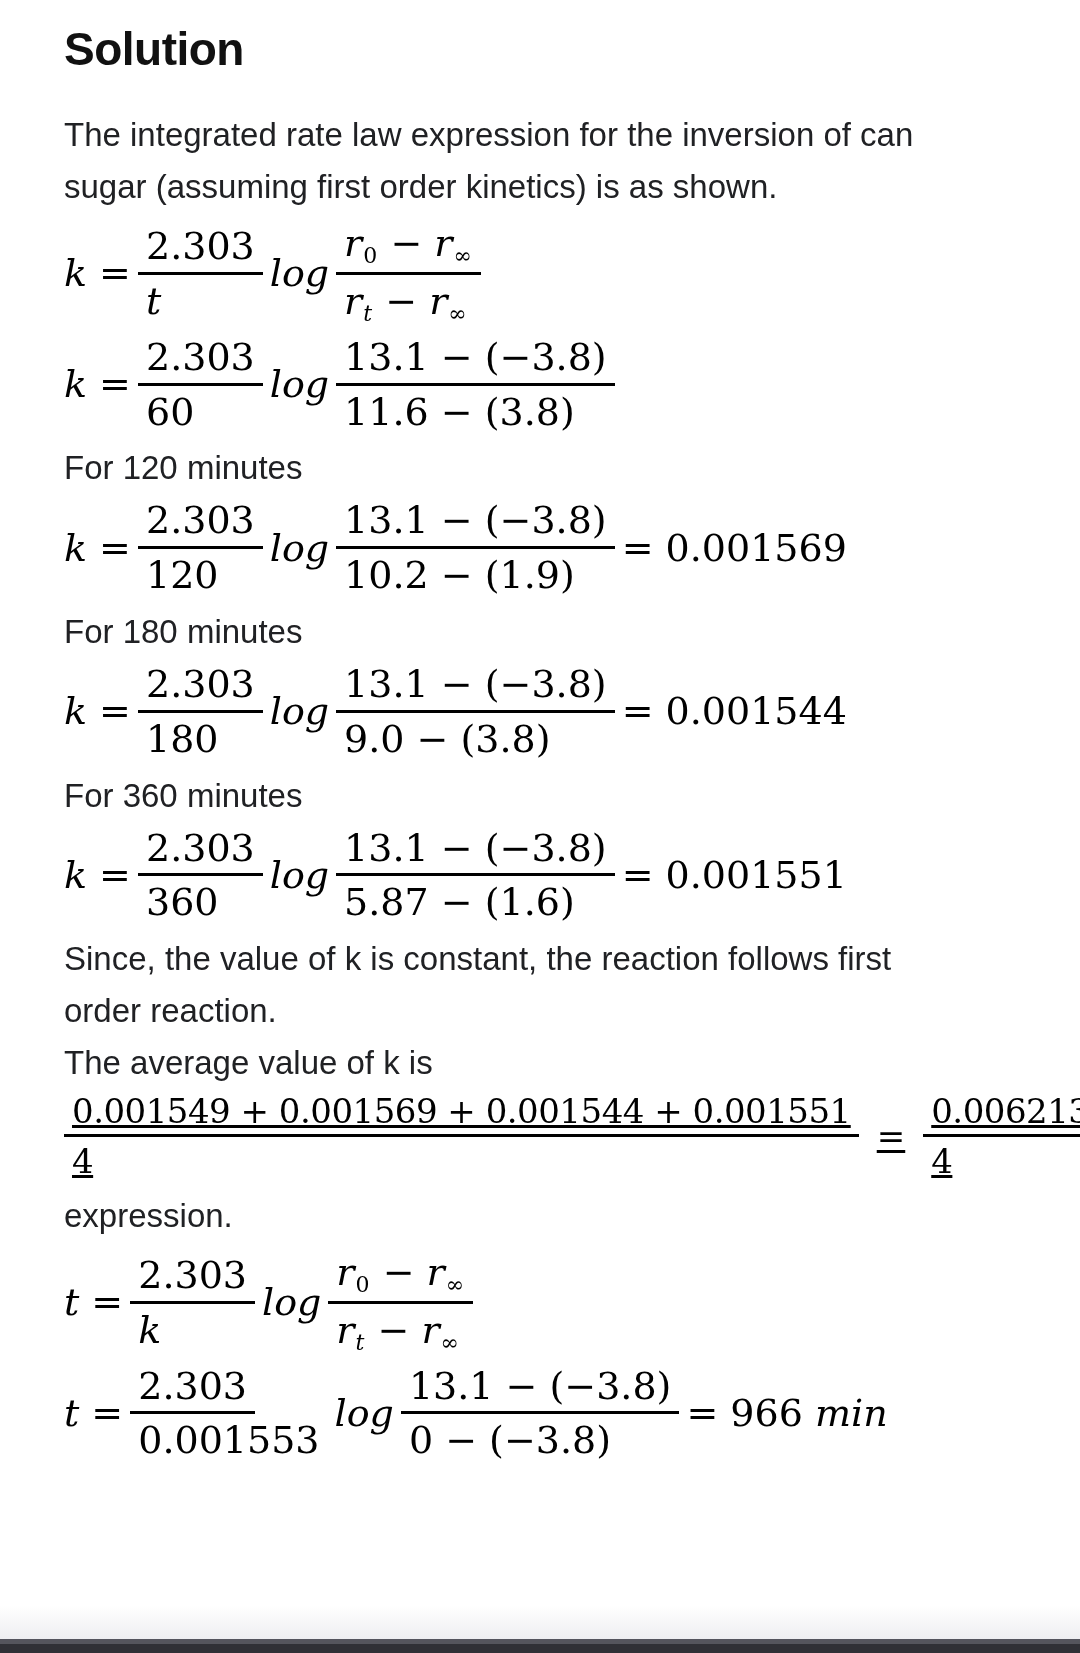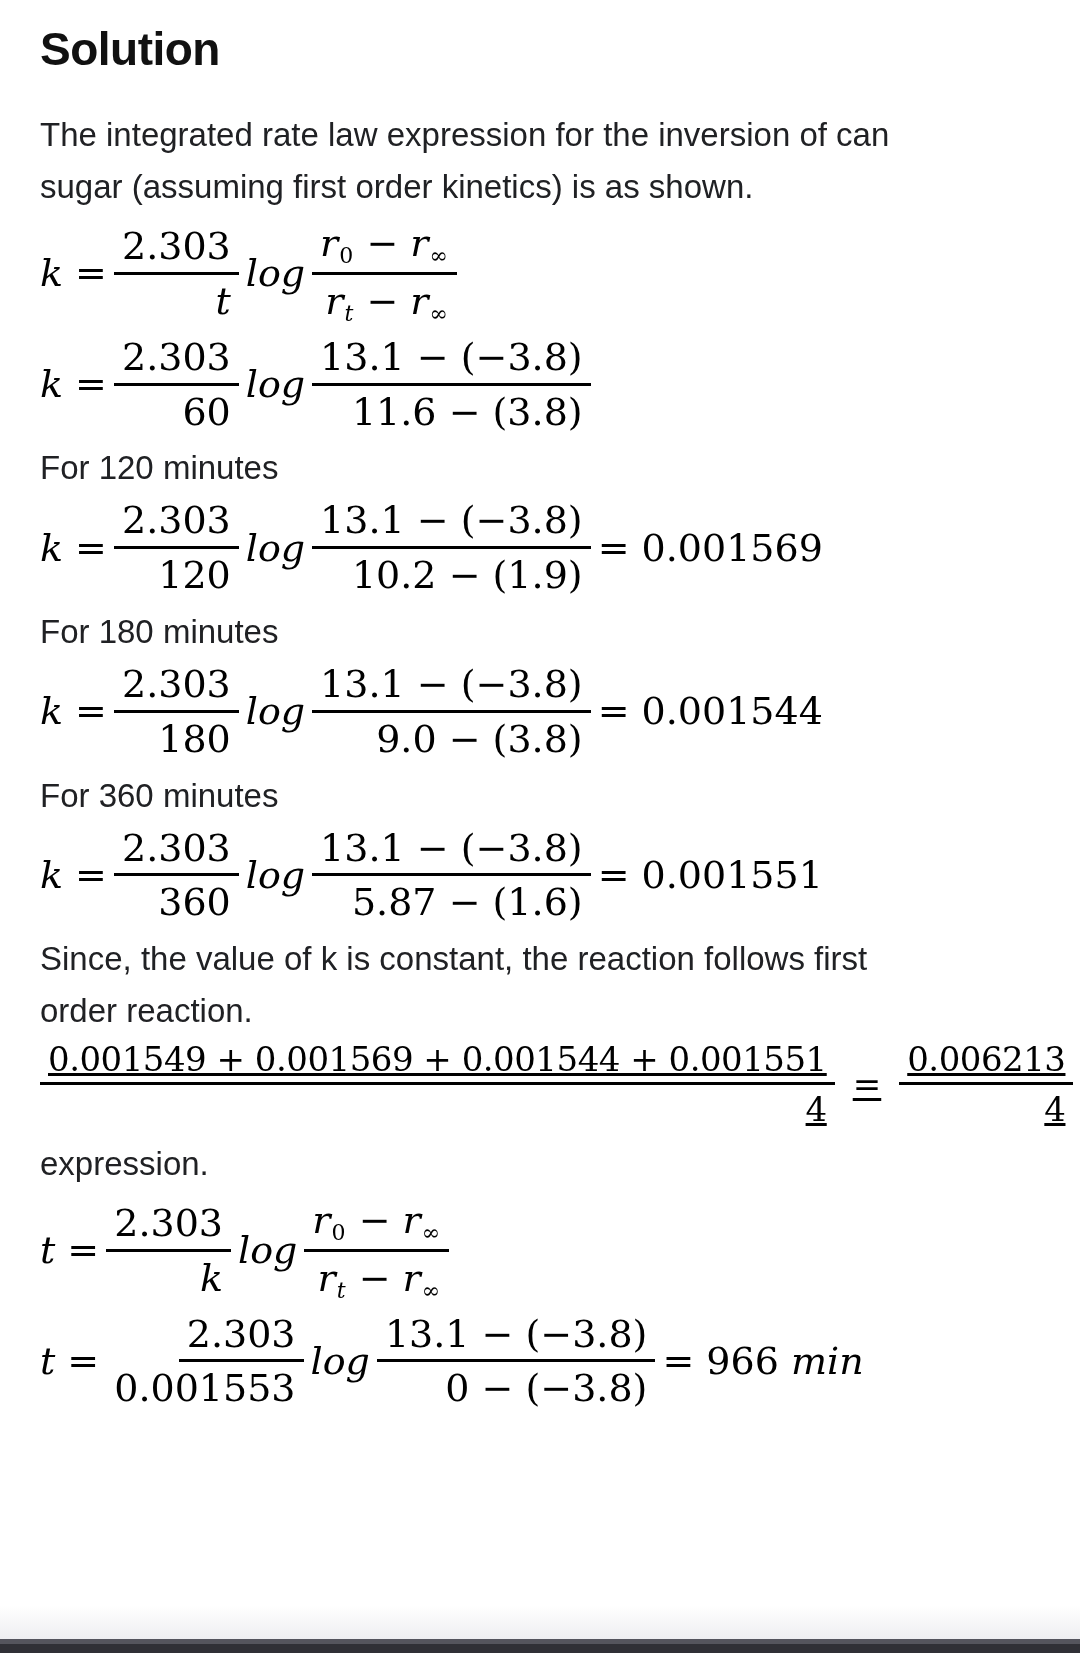--- a/index.html
+++ b/index.html
@@ -4,39 +4,39 @@
 <style>
   html,body { margin:0; padding:0; background:#ffffff; }
   .page {
     position:relative;
     width:1080px; height:1653px;
     background:#fff;
     overflow:hidden;
     font-family:"Liberation Sans", sans-serif;
     color:var(--text-color, #202124);
   }
-  .content { padding:24px 0 0 40px; }
+  .content { padding:24px 0 0 40px;margin-left:24px; }
 
   .title {
     font-size:46px; font-weight:700; line-height:1.1;
     color:#111; margin:0 0 34px 0; letter-spacing:-0.5px;
   }
   .text-line { font-size:33px; line-height:52px; color:var(--text-color, #202124); }
 
   
   .eq {
     display:flex; align-items:center;
     font-family:"DejaVu Serif", serif;
     font-size:38px; color:var(--math-color, #000);
     margin:8px 0 8px 0;
   }
   .eq span { white-space:pre; line-height:1.18; }
   .eq > .m-atom { margin:0 7px; }
   .eq > .m-atom:first-child { margin-left:0; }
-  .frac { display:inline-flex; flex-direction:column; align-items:flex-end; text-align:center; }
+  .frac { display:inline-flex; flex-direction:column; align-items:flex-start; text-align:center; }
   .frac .num { padding:0 8px 3px 8px; border-bottom:3px solid #000; }
   .frac .den { padding:4px 8px 0 8px; }
   .m-var { font-style:italic; }
   .m-sub { font-size:0.58em; vertical-align:-0.32em; margin:0 1px; }
 
   .section .eq { margin:4px 0 8px 0; }
   .eq--avg { font-size:34px; margin:2px 0 8px 0;text-decoration:underline; }
   .eq--avg > .m-atom { margin:0 18px; }
   .eq--avg .num, .eq--avg .den { letter-spacing:-0.5px; }
 
@@ -110,20 +110,21 @@
           <span class="frac"><span class="num"><span class="m-up">2.303</span></span><span class="den"><span class="m-up">360</span></span></span>
           <span class="m-atom"><span class="m-var">log</span></span>
           <span class="frac"><span class="num"><span class="m-up">13.1 − (−3.8)</span></span><span class="den"><span class="m-up">5.87 − (1.6)</span></span></span>
           <span class="m-atom"><span class="m-up">= 0.001551</span></span>
         </div>
     </div>
 
     <div class="text-line">Since, the value of k is constant, the reaction follows first</div>
     <div class="text-line">order reaction.</div>
 
+    <div class="text-line">The average value of k is</div>
     <div class="eq eq--avg">
         <span class="frac"><span class="num"><span class="m-up">0.001549 + 0.001569 + 0.001544 + 0.001551</span></span><span class="den"><span class="m-up">4</span></span></span>
         <span class="m-atom"><span class="m-up">=</span></span>
         <span class="frac"><span class="num"><span class="m-up">0.006213</span></span><span class="den"><span class="m-up">4</span></span></span>
       </div>
 
     <div class="text-line">expression.</div>
 
     <div class="eq">
         <span class="m-atom"><span class="m-var">t</span><span class="m-up"> =</span></span>

